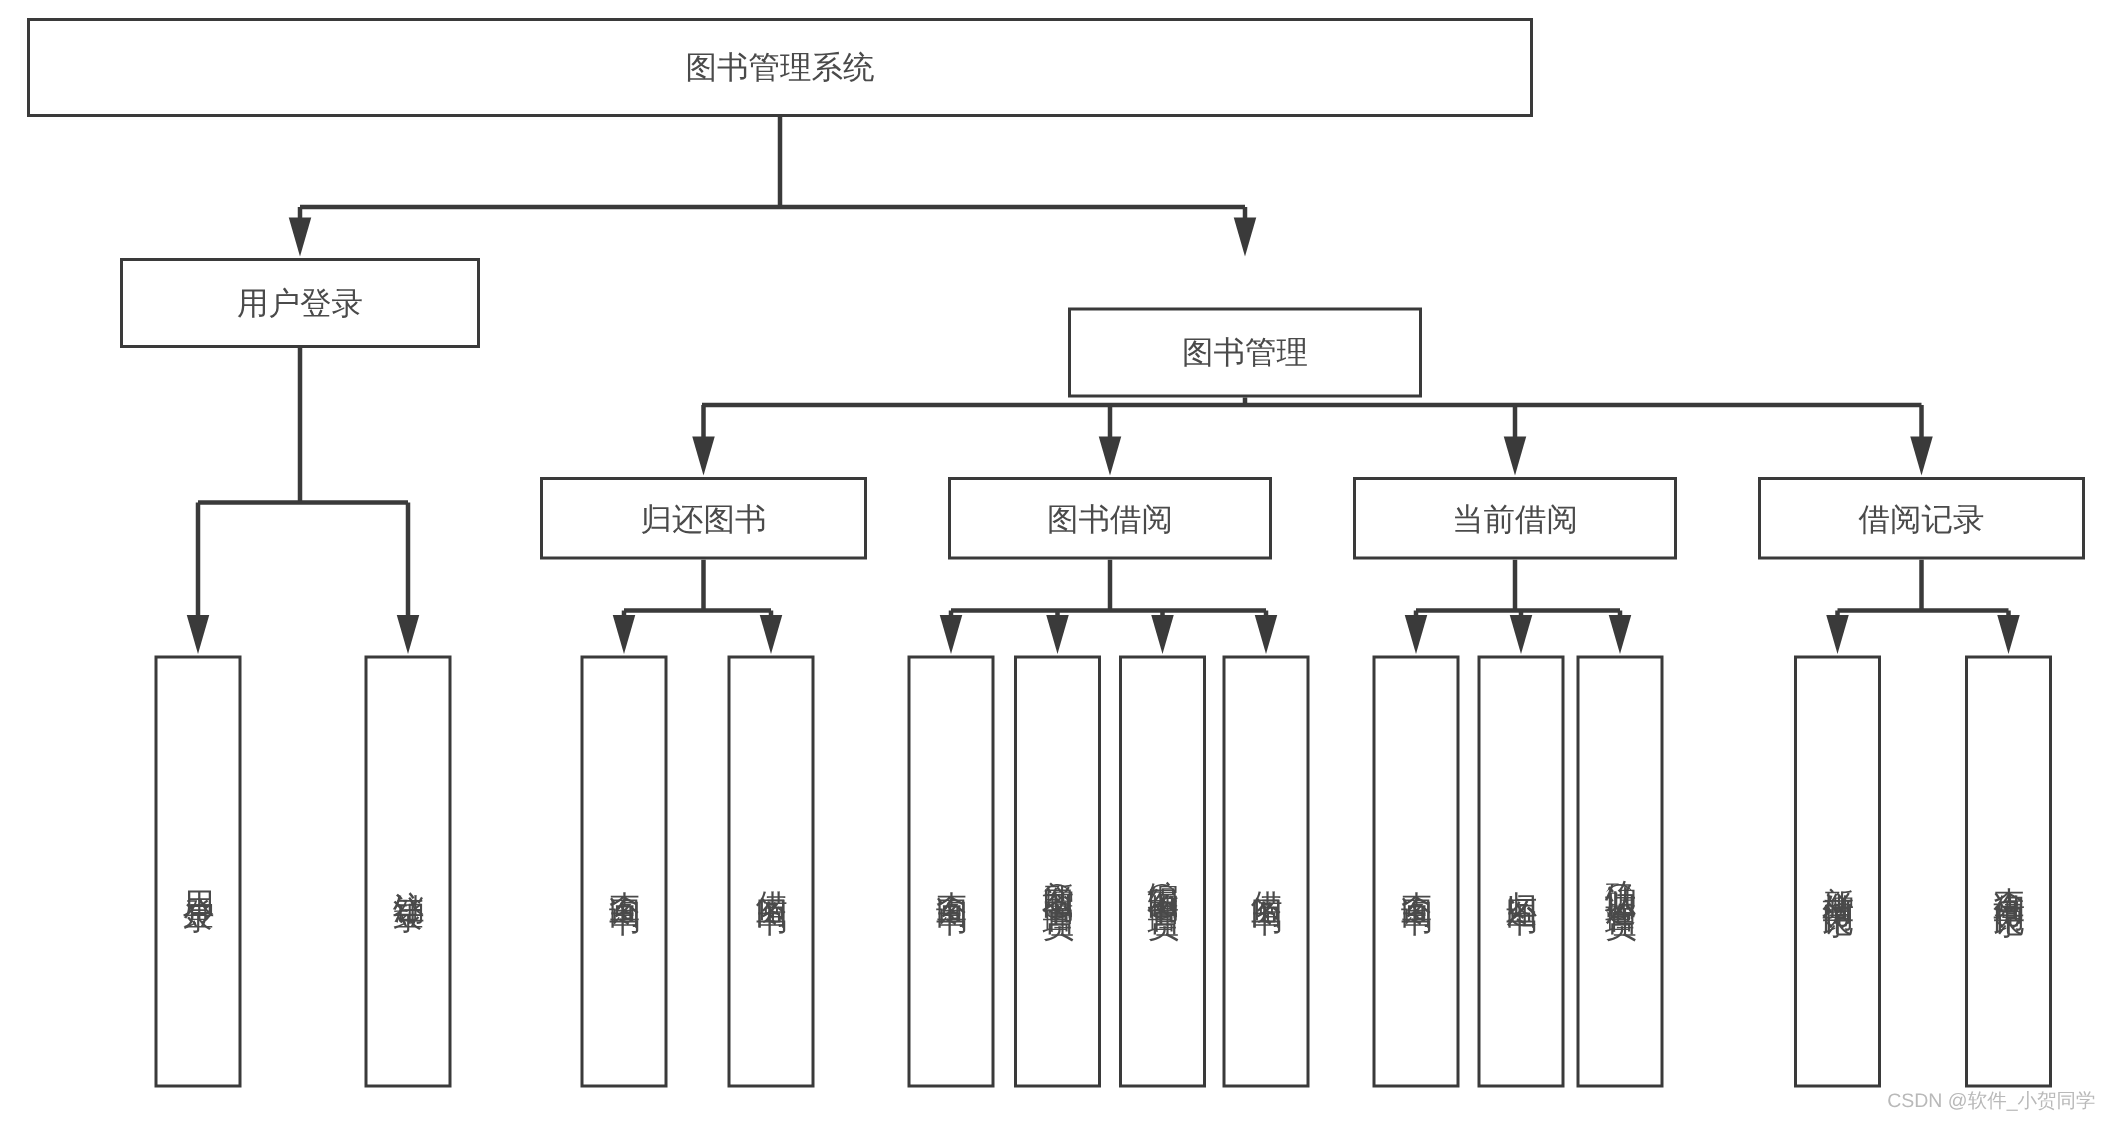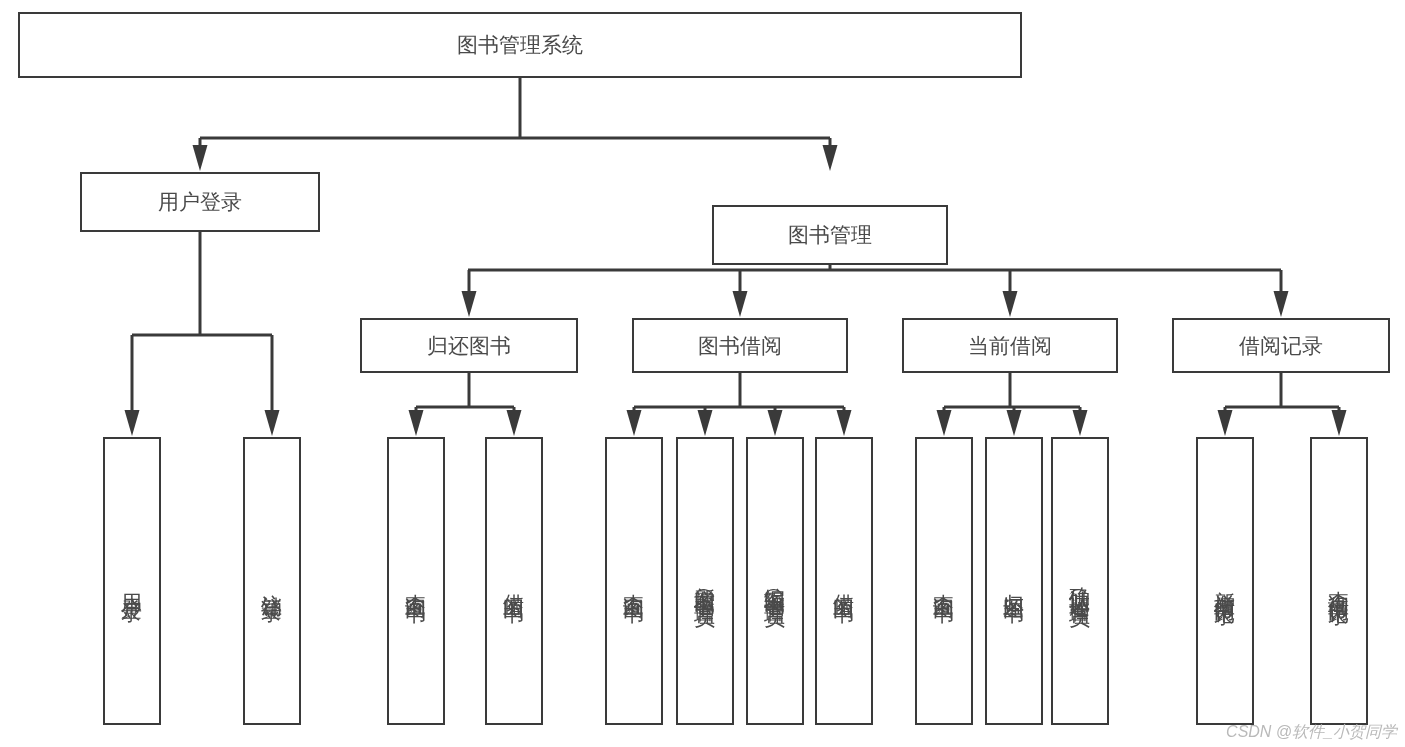--- a/index.html
+++ b/index.html
@@ -53,25 +53,24 @@
     text-orientation: upright;
     line-height: 1;
   }
   .node-root {
     font-size: 22px;
   }
   .watermark {
     position: absolute;
     right: 8px;
     bottom: 4px;
-    font-size: 16px;
+    font-size: 13px;
     color: #b9b9b9;
     white-space: nowrap;
     user-select: none;
-    font-style: italic;
   }
 </style>
 </head>
 <body>
 
 <div id="canvas">
   <svg class="edges" viewBox="0 0 1405 747">
       <g>
         <line x1="520" y1="67" x2="520" y2="138" stroke="#3a3a3a" stroke-width="3"></line>
         <line x1="200" y1="138" x2="830" y2="138" stroke="#3a3a3a" stroke-width="3"></line>

